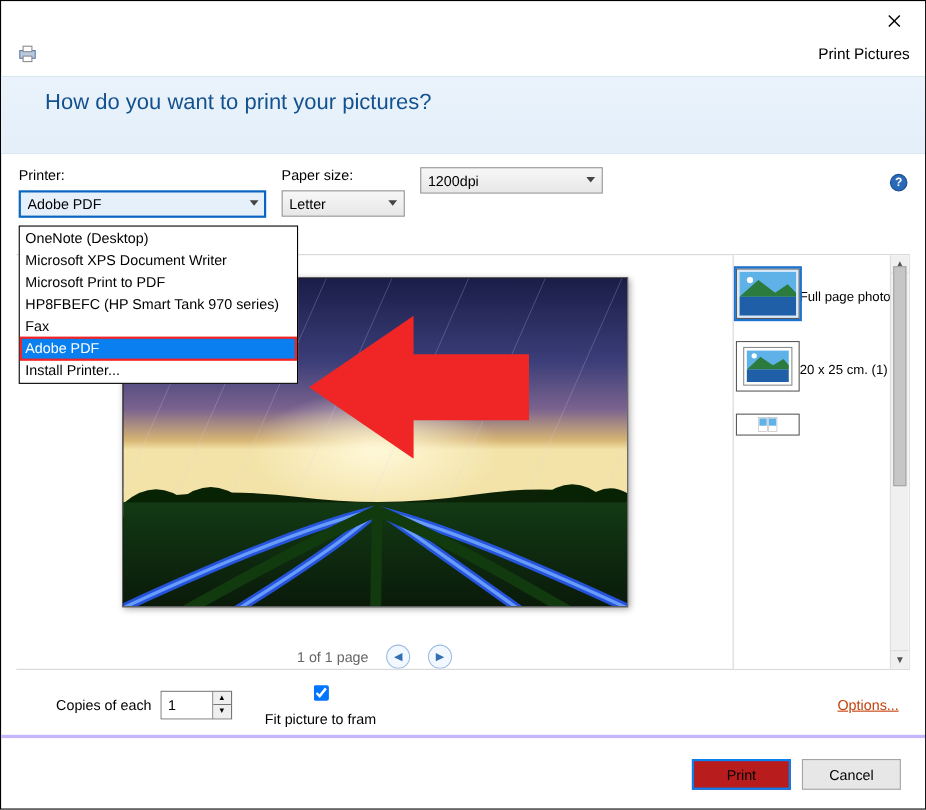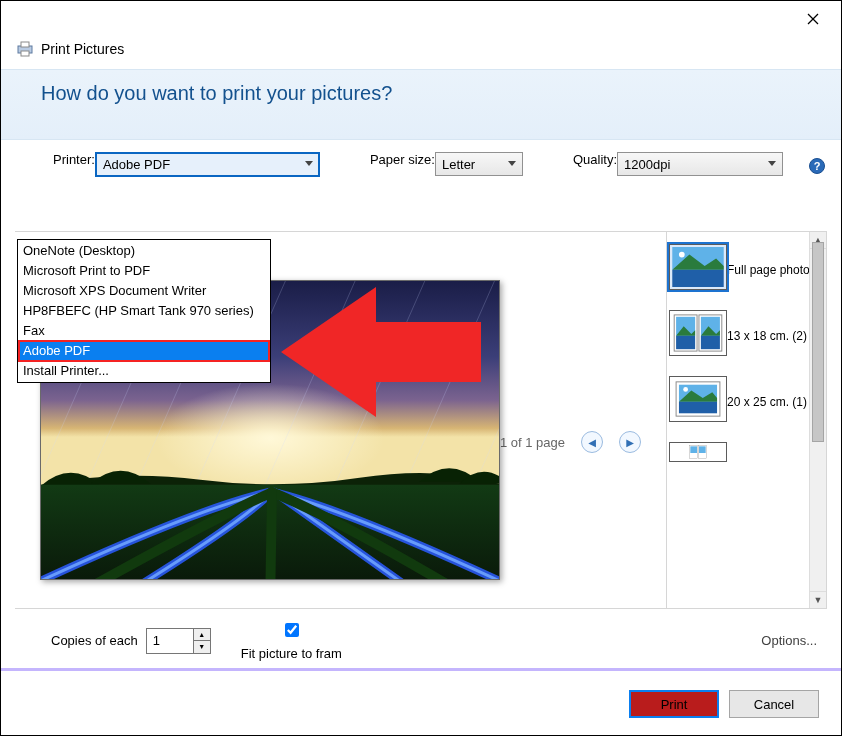--- a/index.html
+++ b/index.html
@@ -31,20 +31,21 @@
     align-items: center;
     justify-content: center;
     font-size: 16px;
     cursor: pointer;
   }
   
   .header-row {
     display: flex;
     align-items: center;
     padding: 2px 14px 12px;
+    justify-content: space-between;
   }
   .printer-icon {
     width: 20px;
     height: 16px;
     margin-right: 6px;
     position: relative;
   }
   .printer-icon svg { display:block; }
   .header-row .title {
     font-size: 14px;
@@ -61,21 +62,21 @@
     font-size: 20px;
     font-weight: normal;
     color: #13518e;
   }
   
   .controls-row {
     display: flex;
     padding: 12px 16px 0 16px;
     position: relative;
   }
-  .control-group { display:flex; margin-right:14px;margin-left:36px; }
+  .control-group { display:flex; flex-direction:column; margin-right:14px; }
   .control-group .label { margin-bottom:6px; }
   select.win, .win-select {
     height: 24px;
     border: 1px solid #919191;
     background: linear-gradient(#f7f7f7,#e7e7e7);
     font-family: inherit;
     font-size: 13px;
     padding: 2px 22px 2px 6px;
     position: relative;
     appearance: none;
@@ -91,42 +92,42 @@
     border-right:4px solid transparent;
     border-top:5px solid #444;
     pointer-events:none;
   }
   .printer-select {
     width: 225px;
     background: #e6f0fb;
     border: 2px solid #0a66c2;
     height: 25px;
   }
-  .paper-select { width: 88px; }
+  .paper-select { width: 112px; }
   .quality-select { width: 166px; }
   
   .help-icon {
     position: absolute;
     right: 16px;
     top: 18px;
     width: 16px; height:16px;
     border-radius:50%;
     background:#2a6ab8;
     color:#fff;
     font-size:11px;
     font-weight:bold;
     display:flex;align-items:center;justify-content:center;
     border:1px solid #1a4f91;
     cursor:pointer;
   }
   
   .dropdown-list {
     position: absolute;
     left: 16px;
-    top: 238px;
+    top: 204px;
     width: 254px;
     background:#fff;
     border:1px solid #000;
     z-index: 40;
     padding:1px;
   }
   .dropdown-list div {
     padding: 1px 4px;
     font-size:13px;
     line-height:18px;
@@ -146,23 +147,23 @@
     right: 14px;
     bottom: 126px;
     border-top:1px solid #d6d6d6;
     border-bottom:1px solid #d6d6d6;
     border-right:1px solid #d6d6d6;
     display:flex;
   }
   .preview-pane {
     flex: 1;
     display:flex;
-    flex-direction:row;
+    flex-direction:column;
     align-items:center;
-    justify-content:center;
+    justify-content:space-between;
     padding-top:20px;
     overflow:hidden;
   }
   .preview-canvas {
     width: 460px;
     height: 300px;
     border:1px solid #6a6a6a;
     box-shadow: 2px 2px 6px rgba(0,0,0,.35);
     background:#000;
     overflow:hidden;
@@ -228,21 +229,21 @@
   .copies-label{margin-left:26px;margin-right:8px;}
   .spinner {
     display:inline-flex;border:1px solid #767676;height:26px;
   }
   .spinner input{width:46px;border:none;padding:3px 6px;font-family:inherit;font-size:13px;}
   .spinner .btns{display:flex;flex-direction:column;border-left:1px solid #767676;}
   .spinner .btns div{width:16px;height:12px;display:flex;align-items:center;justify-content:center;font-size:7px;background:#efefef;cursor:pointer;}
   .spinner .btns div:first-child{border-bottom:1px solid #767676;}
   .fit-check{margin-left:30px;display:flex;align-items:center;gap:6px;flex-direction:column;}
   .fit-check input{width:14px;height:14px;}
-  .options-link{margin-left:auto;color:#404040;cursor:pointer;}
+  .options-link{margin-left:auto;color:#c2410c;text-decoration:underline;cursor:pointer;}
   
   .footer {
     position:absolute;left:0;right:0;bottom:0;height:62px;
     display:flex;align-items:center;justify-content:flex-end;
     gap:10px;padding-right:22px;
   }
   .btn {
     min-width:90px;height:28px;
     background:#e7e7e7;border:1px solid #a5a5a5;
     font-family:inherit;font-size:13px;cursor:pointer;
@@ -295,21 +296,20 @@
   </div>
   <div class="control-group">
     <span class="label">Paper size:</span>
     <span class="select-wrap">
       <select class="win-select paper-select">
         <option>Letter</option>
       </select>
     </span>
   </div>
   <div class="control-group">
-    <span class="label">Quality:</span>
     <span class="select-wrap">
       <select class="win-select quality-select">
         <option>1200dpi</option>
       </select>
     </span>
   </div>
   <div class="help-icon">?</div>
 </div>
 
 <div class="main-area">
@@ -387,39 +387,20 @@
             <path d="M0 24 L18 8 L34 20 L46 12 L54 20 L54 24 Z" fill="#2a7b3d"></path>
             <rect y="24" width="54" height="18" fill="#1f5fa8"></rect>
             <circle cx="10" cy="8" r="3" fill="#fff"></circle>
           </svg>
       </div>
       <div class="layout-label">Full page photo</div>
     </div>
     <div class="layout-item">
       <div class="layout-thumb">
         <svg viewBox="0 0 54 42">
-          <g transform="translate(2,2)">
-              <rect width="24" height="38" fill="#fff" stroke="#888"></rect>
-              <rect x="2" y="2" width="20" height="20" fill="#5fb2e8"></rect>
-              <path d="M2 22 L10 12 L18 20 L22 16 L22 22 Z" fill="#2a7b3d"></path>
-              <rect x="2" y="22" width="20" height="14" fill="#1f5fa8"></rect>
-            </g>
-          <g transform="translate(28,2)">
-              <rect width="24" height="38" fill="#fff" stroke="#888"></rect>
-              <rect x="2" y="2" width="20" height="20" fill="#5fb2e8"></rect>
-              <path d="M2 22 L10 12 L18 20 L22 16 L22 22 Z" fill="#2a7b3d"></path>
-              <rect x="2" y="22" width="20" height="14" fill="#1f5fa8"></rect>
-            </g>
-        </svg>
-      </div>
-      <div class="layout-label">13 x 18 cm. (2)</div>
-    </div>
-    <div class="layout-item">
-      <div class="layout-thumb">
-        <svg viewBox="0 0 54 42">
             <rect x="4" y="3" width="46" height="36" fill="#fff" stroke="#888"></rect>
             <rect x="7" y="6" width="40" height="18" fill="#5fb2e8"></rect>
             <path d="M7 24 L20 12 L32 20 L42 14 L47 20 L47 24 Z" fill="#2a7b3d"></path>
             <rect x="7" y="24" width="40" height="12" fill="#1f5fa8"></rect>
             <circle cx="14" cy="11" r="2.5" fill="#fff"></circle>
           </svg>
       </div>
       <div class="layout-label">20 x 25 cm. (1)</div>
     </div>
     <div class="layout-item" style="padding-bottom:0;">
@@ -460,22 +441,22 @@
   <a class="options-link">Options...</a>
 </div>
 
 <div class="footer">
   <button class="btn primary">Print</button>
   <button class="btn">Cancel</button>
 </div>
 
 <div class="dropdown-list">
   <div>OneNote (Desktop)</div>
+  <div>Microsoft XPS Document Writer</div>
   <div>Microsoft Print to PDF</div>
-  <div>Microsoft XPS Document Writer</div>
   <div>HP8FBEFC (HP Smart Tank 970 series)</div>
   <div>Fax</div>
   <div class="selected">Adobe PDF</div>
   <div>Install Printer...</div>
 </div>
 
 <svg class="big-arrow" viewBox="0 0 200 130">
   <polygon points="0,65 95,0 95,35 200,35 200,95 95,95 95,130" fill="#f02626"></polygon>
 </svg>
 

